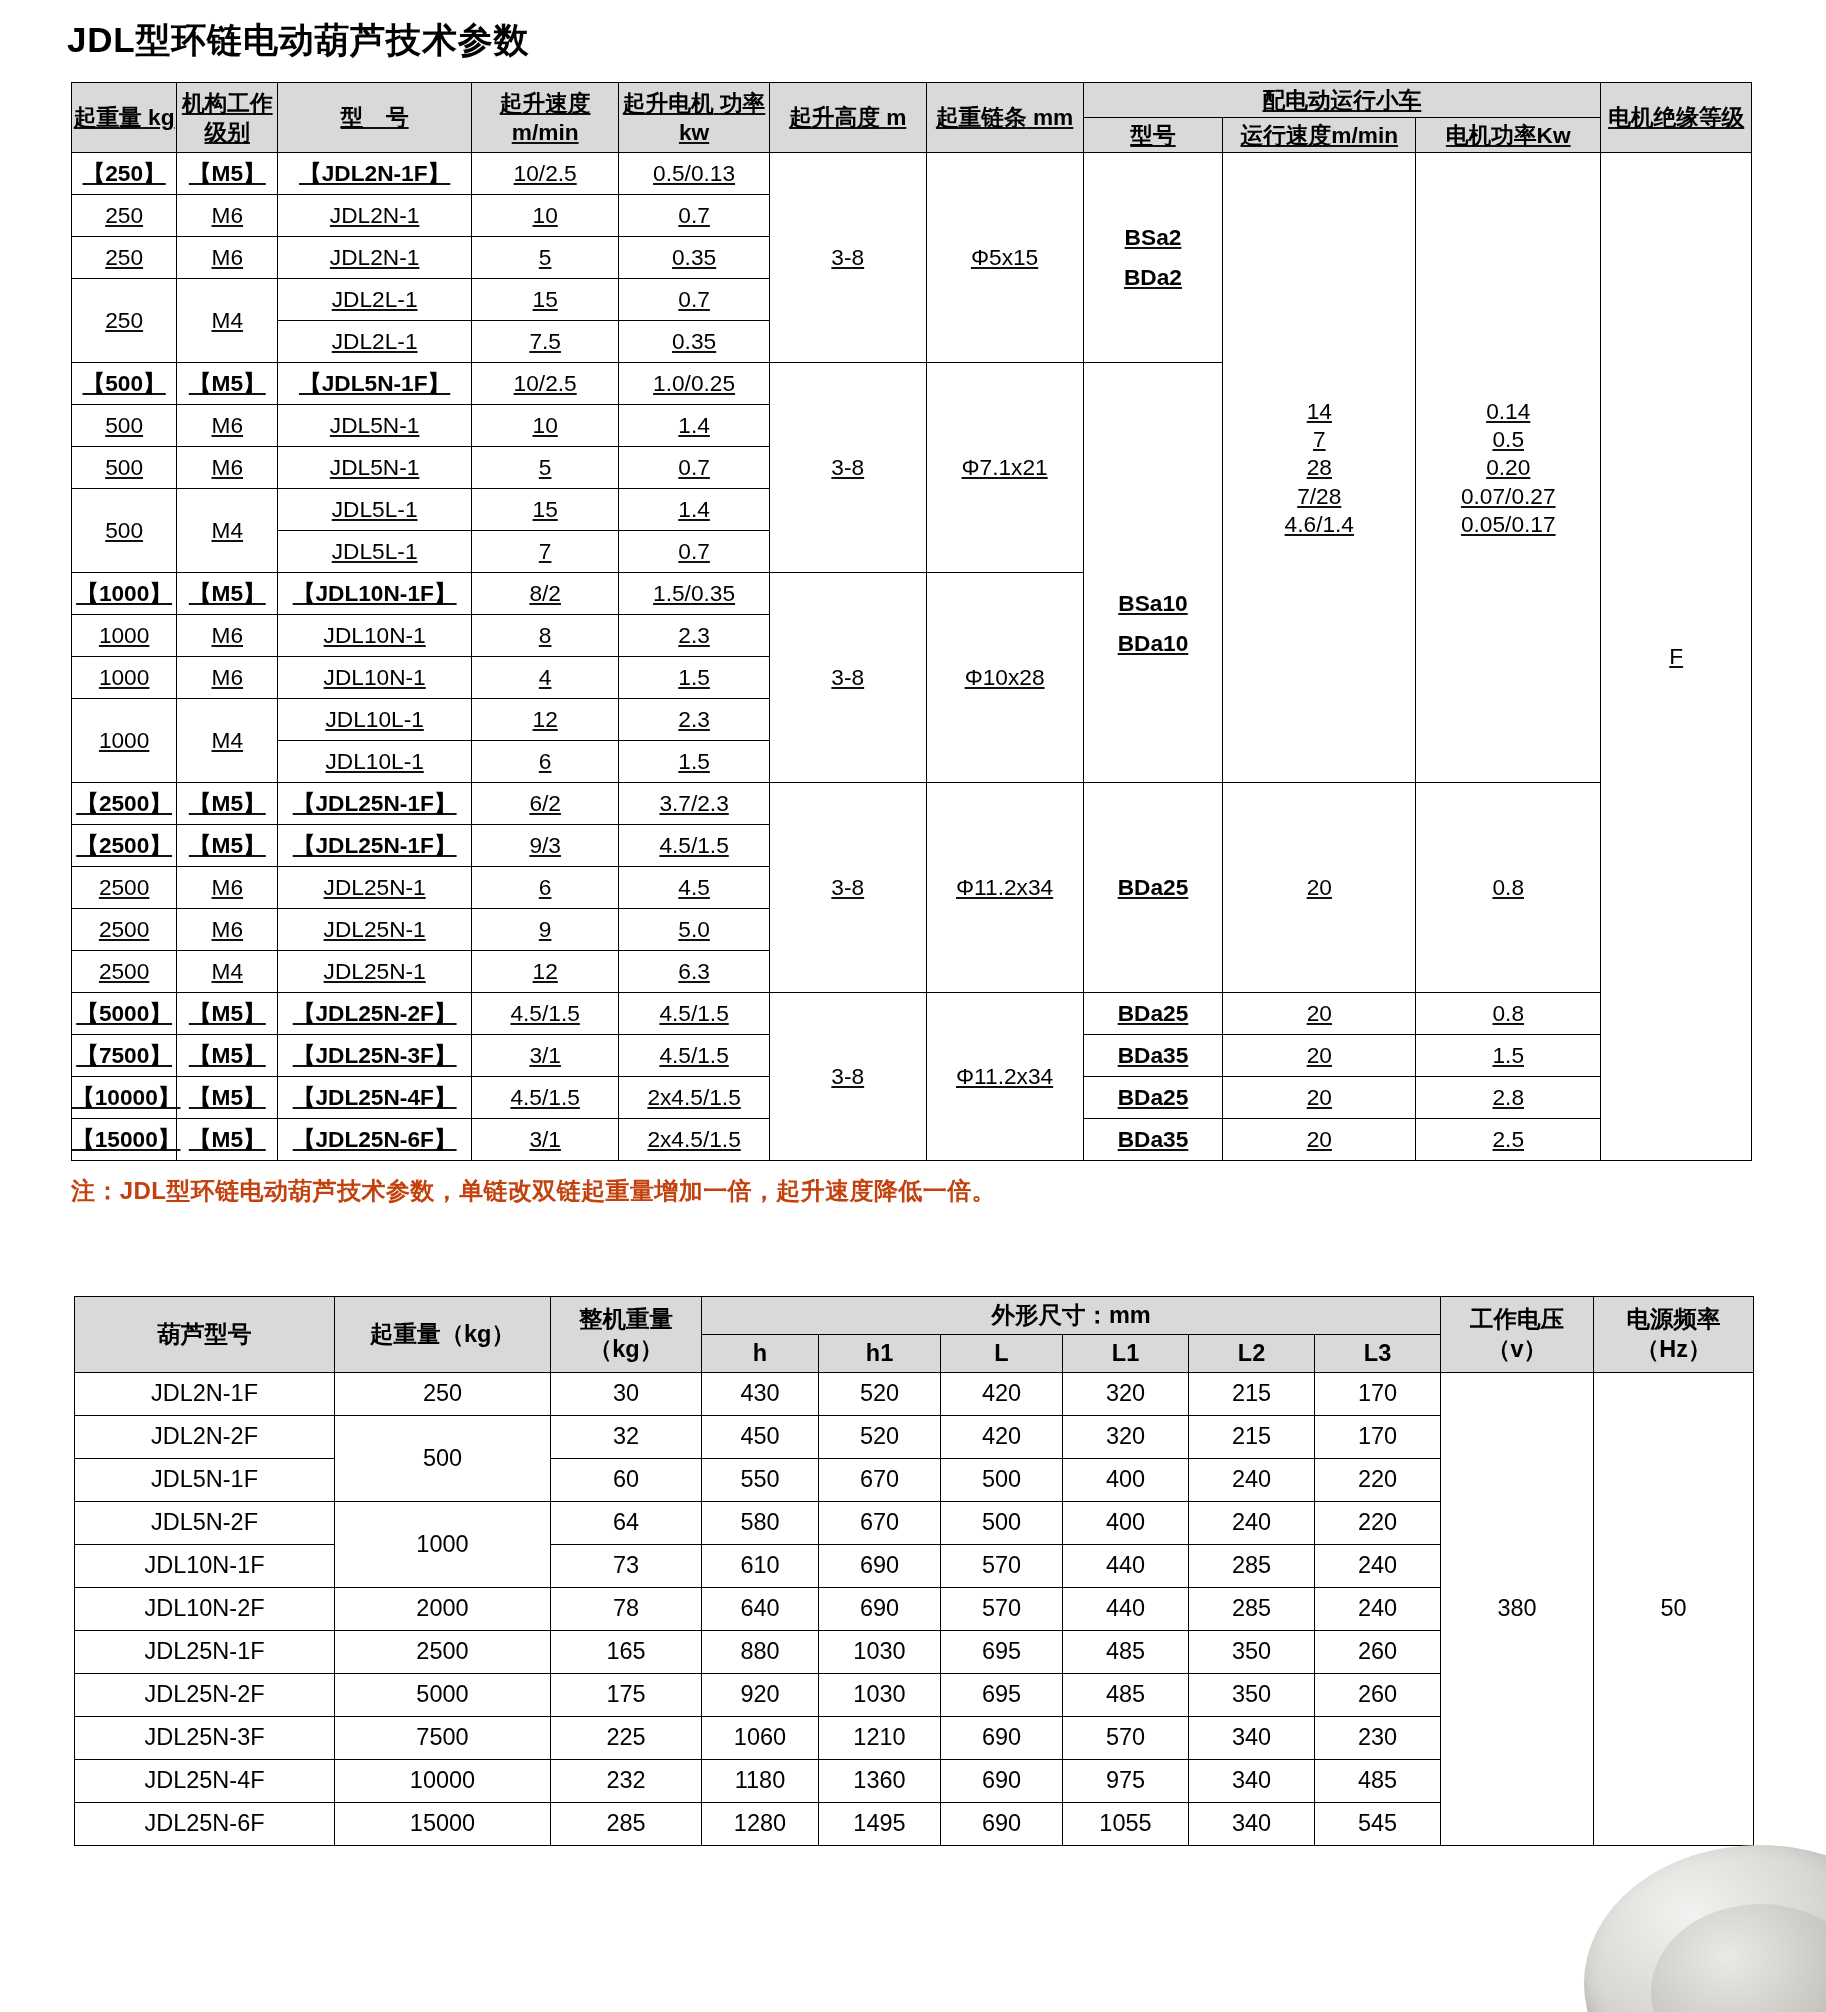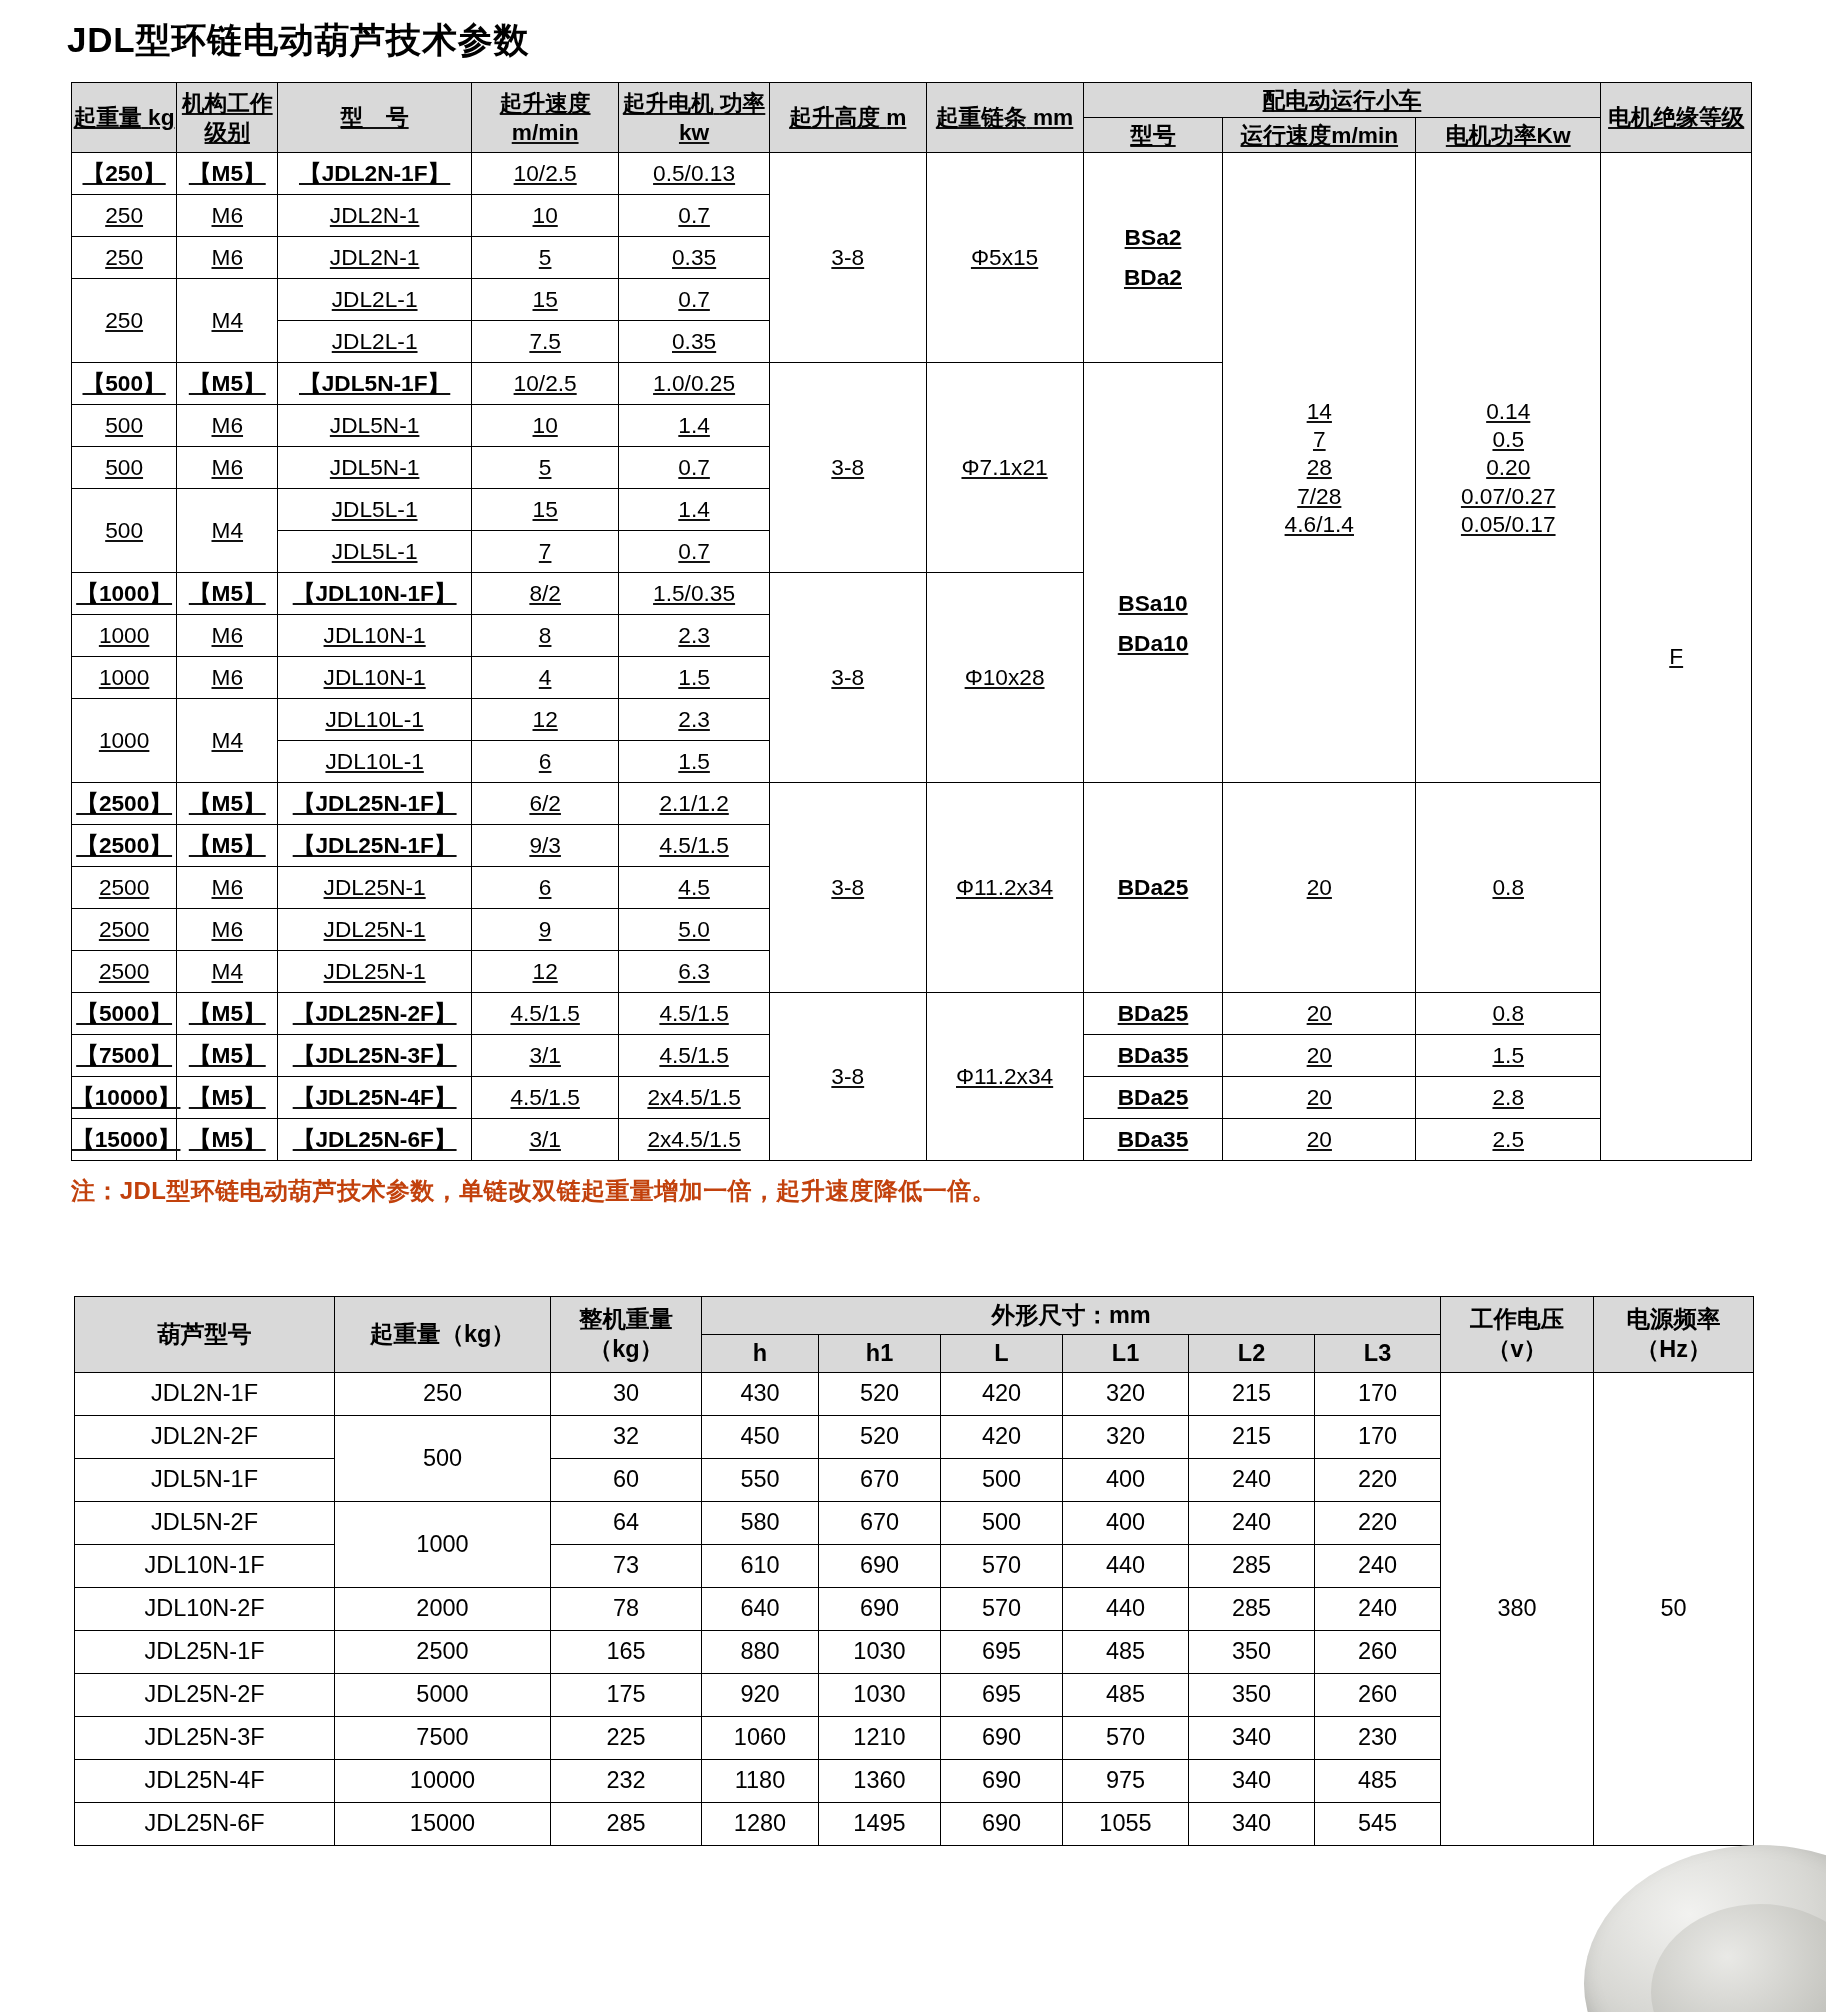--- a/index.html
+++ b/index.html
@@ -320,21 +320,21 @@
         <td>JDL10L-1</td>
         <td>6</td>
         <td>1.5</td>
       </tr>
 
       <tr>
         <td class="bold">【2500】</td>
         <td class="bold">【M5】</td>
         <td class="bold">【JDL25N-1F】</td>
         <td>6/2</td>
-        <td>2.1/1.2</td>
+        <td>3.7/2.3</td>
         <td rowspan="5">3-8</td>
         <td rowspan="5">Φ11.2x34</td>
         <td rowspan="5" class="bold">BDa25</td>
         <td rowspan="5">20</td>
         <td rowspan="5">0.8</td>
       </tr>
       <tr>
         <td class="bold">【2500】</td>
         <td class="bold">【M5】</td>
         <td class="bold">【JDL25N-1F】</td>

